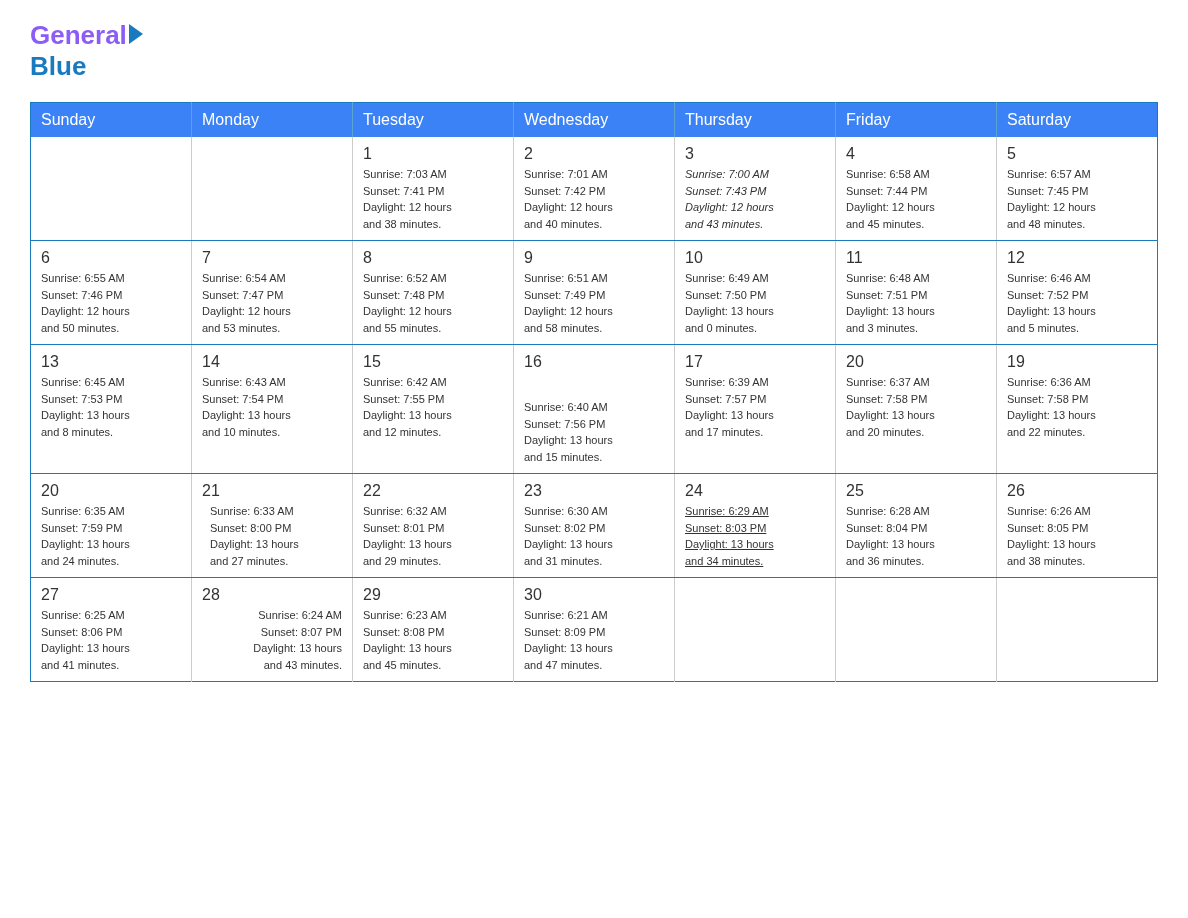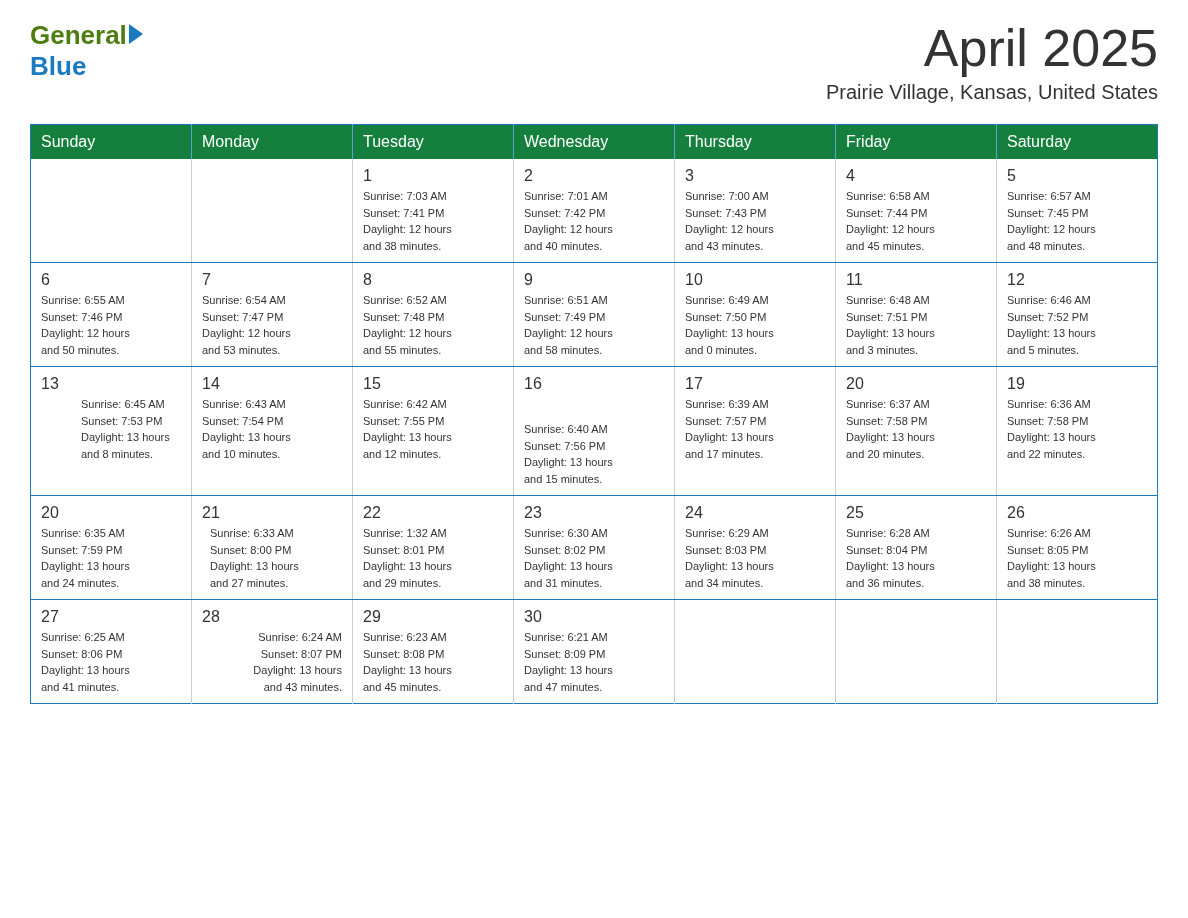--- a/index.html
+++ b/index.html
@@ -17,21 +17,21 @@
       align-items: flex-start;
       margin-bottom: 20px;
     }
     .logo-area {
       display: flex;
       align-items: center;
     }
     .logo-text-general {
       font-size: 26px;
       font-weight: bold;
-      color: #4d7c0f;
+      color: #8b5cf6;
     }
     .logo-text-blue {
       font-size: 26px;
       font-weight: bold;
       color: #1a7abf;
     }
     .logo-arrow {
       width: 0;
       height: 0;
       border-left: 14px solid #1a7abf;
@@ -61,21 +61,21 @@
       font-size: 20px;
       color: #333;
       margin-top: 4px;
     }
     .calendar-table {
       width: 100%;
       border-collapse: collapse;
       border: 1px solid #1a7abf;
     }
     .calendar-table th {
-      background-color: #15803d;
+      background-color: #3b82f6;
       color: #fff;
       font-size: 16px;
       font-weight: normal;
       padding: 8px 10px;
       text-align: left;
       border-right: 1px solid #5ba3d0;
     }
     .calendar-table th:last-child {
       border-right: none;
     }
@@ -117,24 +117,20 @@
 <div class="header-section">
   <div class="logo-area">
     <div class="logo-wrapper">
       <div class="logo-top">
         <span class="logo-text-general">General</span>
         <div class="logo-arrow"></div>
       </div>
       <span class="logo-text-blue">Blue</span>
     </div>
   </div>
-  <div class="title-area">
-    <div class="calendar-title">April 2025</div>
-    <div class="calendar-subtitle">Prairie Village, Kansas, United States</div>
-  </div>
 </div>
 
 <table class="calendar-table">
   <thead>
     <tr>
     <th>Sunday</th>
         <th>Monday</th>
         <th>Tuesday</th>
         <th>Wednesday</th>
         <th>Thursday</th>
@@ -155,21 +151,21 @@
         </td>
         <td>
           <span class="day-number">2</span>
           <div class="day-info" style="white-space: pre-line;">Sunrise: 7:01 AM
 Sunset: 7:42 PM
 Daylight: 12 hours
 and 40 minutes.</div>
         </td>
         <td>
           <span class="day-number">3</span>
-          <div class="day-info" style="white-space: pre-line;">Sunrise: 7:00 AM
+          <div class="day-info" style="white-space: pre-line; font-style: italic;">Sunrise: 7:00 AM
 Sunset: 7:43 PM
 Daylight: 12 hours
 and 43 minutes.</div>
         </td>
         <td>
           <span class="day-number">4</span>
           <div class="day-info" style="white-space: pre-line;">Sunrise: 6:58 AM
 Sunset: 7:44 PM
 Daylight: 12 hours
 and 45 minutes.</div>
@@ -229,21 +225,21 @@
           <span class="day-number">12</span>
           <div class="day-info" style="white-space: pre-line;">Sunrise: 6:46 AM
 Sunset: 7:52 PM
 Daylight: 13 hours
 and 5 minutes.</div>
         </td>
       </tr>
       <tr>
         <td>
           <span class="day-number">13</span>
-          <div class="day-info" style="white-space: pre-line; margin-left: 40px;">Sunrise: 6:45 AM
+          <div class="day-info" style="white-space: pre-line;">Sunrise: 6:45 AM
 Sunset: 7:53 PM
 Daylight: 13 hours
 and 8 minutes.</div>
         </td>
         <td>
           <span class="day-number">14</span>
           <div class="day-info" style="white-space: pre-line;">Sunrise: 6:43 AM
 Sunset: 7:54 PM
 Daylight: 13 hours
 and 10 minutes.</div>
@@ -294,35 +290,35 @@
         </td>
         <td>
           <span class="day-number">21</span>
           <div class="day-info" style="white-space: pre-line; margin-left: 8px;">Sunrise: 6:33 AM
 Sunset: 8:00 PM
 Daylight: 13 hours
 and 27 minutes.</div>
         </td>
         <td>
           <span class="day-number">22</span>
-          <div class="day-info" style="white-space: pre-line;">Sunrise: 1:32 AM
+          <div class="day-info" style="white-space: pre-line;">Sunrise: 6:32 AM
 Sunset: 8:01 PM
 Daylight: 13 hours
 and 29 minutes.</div>
         </td>
         <td>
           <span class="day-number">23</span>
           <div class="day-info" style="white-space: pre-line;">Sunrise: 6:30 AM
 Sunset: 8:02 PM
 Daylight: 13 hours
 and 31 minutes.</div>
         </td>
         <td>
           <span class="day-number">24</span>
-          <div class="day-info" style="white-space: pre-line;">Sunrise: 6:29 AM
+          <div class="day-info" style="white-space: pre-line; text-decoration: underline;">Sunrise: 6:29 AM
 Sunset: 8:03 PM
 Daylight: 13 hours
 and 34 minutes.</div>
         </td>
         <td>
           <span class="day-number">25</span>
           <div class="day-info" style="white-space: pre-line;">Sunrise: 6:28 AM
 Sunset: 8:04 PM
 Daylight: 13 hours
 and 36 minutes.</div>

